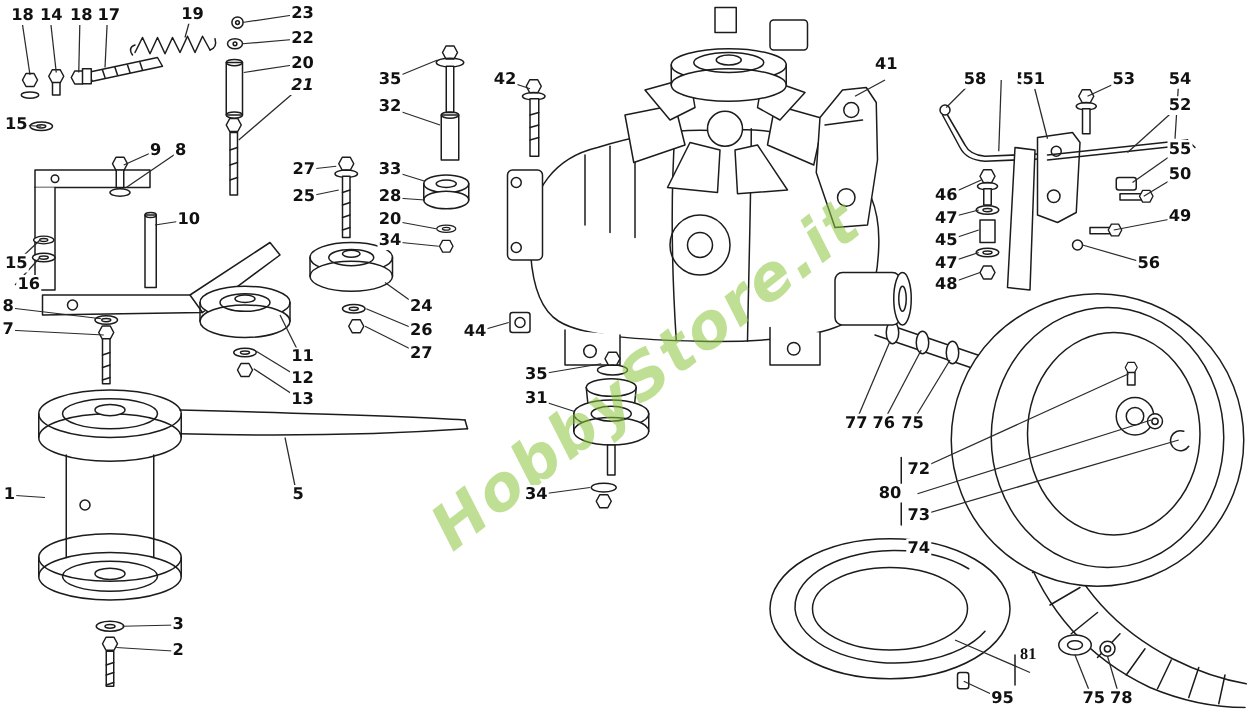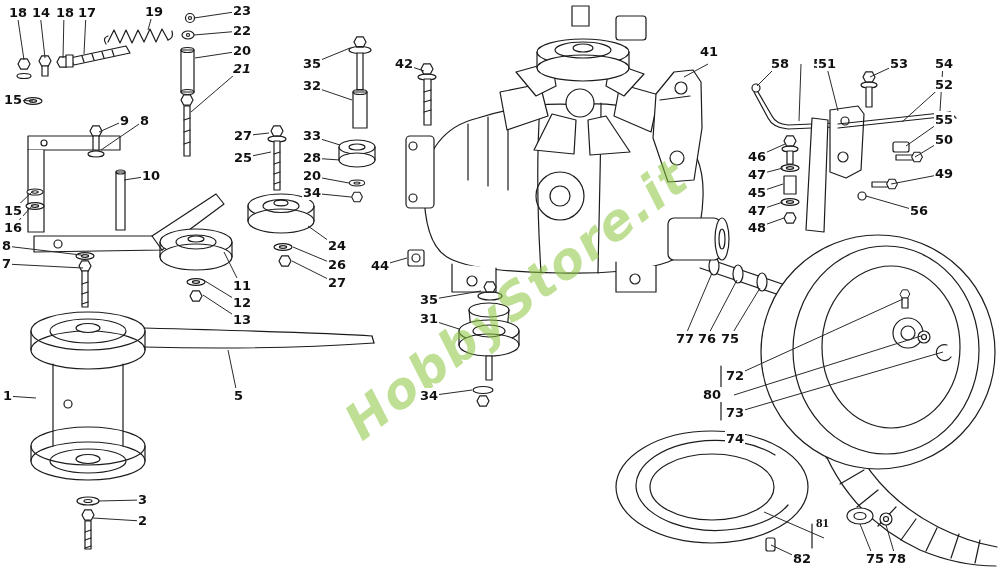--- a/index.html
+++ b/index.html
@@ -401,21 +401,21 @@
       <div class="callout" style="left: 144px; top: 4px;">19</div>
       <div class="callout" style="left: 232px; top: 3px;">23</div>
       <div class="callout" style="left: 232px; top: 23px;">22</div>
       <div class="callout" style="left: 232px; top: 43px;">20</div>
       <div class="callout" style="left: 232px; top: 61px; font-style: italic;">21</div>
       <div class="callout" style="left: 3px; top: 92px;">15</div>
       <div class="callout" style="left: 119px; top: 113px;">9</div>
       <div class="callout" style="left: 139px; top: 113px;">8</div>
       <div class="callout" style="left: 141px; top: 168px;">10</div>
       <div class="callout" style="left: 3px; top: 203px;">15</div>
-      <div class="callout" style="left: 3px; top: 220px;">16</div>
+      <div class="callout" style="left: 13px; top: 220px;">16</div>
       <div class="callout" style="left: 1px; top: 238px;">8</div>
       <div class="callout" style="left: 1px; top: 256px;">7</div>
       <div class="callout" style="left: 232px; top: 278px;">11</div>
       <div class="callout" style="left: 232px; top: 295px;">12</div>
       <div class="callout" style="left: 232px; top: 312px;">13</div>
       <div class="callout" style="left: 2px; top: 388px;">1</div>
       <div class="callout" style="left: 233px; top: 388px;">5</div>
       <div class="callout" style="left: 137px; top: 492px;">3</div>
       <div class="callout" style="left: 137px; top: 513px;">2</div>
       <div class="callout" style="left: 233px; top: 128px;">27</div>
@@ -450,18 +450,18 @@
       <div class="callout" style="left: 747px; top: 203px;">47</div>
       <div class="callout" style="left: 747px; top: 220px;">48</div>
       <div class="callout" style="left: 909px; top: 203px;">56</div>
       <div class="callout" style="left: 675px; top: 331px;">77</div>
       <div class="callout" style="left: 697px; top: 331px;">76</div>
       <div class="callout" style="left: 720px; top: 331px;">75</div>
       <div class="callout" style="left: 725px; top: 368px;">72</div>
       <div class="callout" style="left: 702px; top: 387px;">80</div>
       <div class="callout" style="left: 725px; top: 387px; margin-top: 44px;">74</div>
       <div class="callout" style="left: 725px; top: 405px;">73</div>
-      <div class="callout" style="left: 792px; top: 551px;">82</div>
+      <div class="callout" style="left: 792px; top: 551px;">95</div>
       <div class="callout" style="left: 815px; top: 515px; font-family: Liberation Serif, serif;">81</div>
       <div class="callout" style="left: 865px; top: 551px;">75</div>
       <div class="callout" style="left: 887px; top: 551px;">78</div>
     </div>
 </div>
 
 </body></html>

